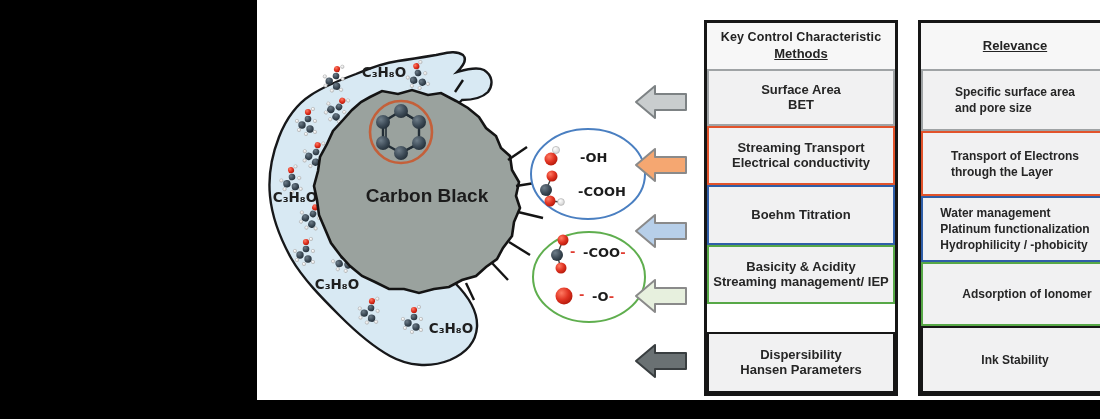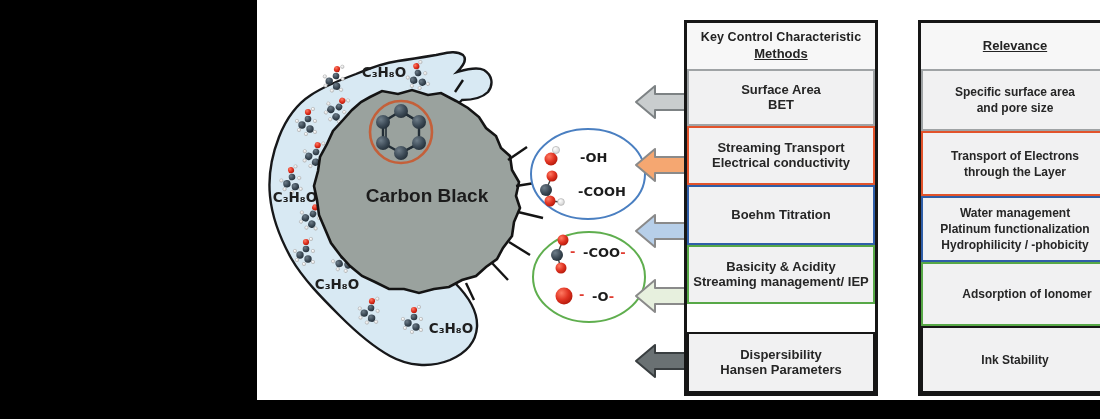--- a/index.html
+++ b/index.html
@@ -4,29 +4,29 @@
 <style>
   html,body{margin:0;padding:0;background:#000;}
   #canvas{position:relative;width:1100px;height:419px;background:#ffffff;overflow:hidden;
           font-family:"Liberation Sans",sans-serif;}
   .black-left{position:absolute;left:0;top:0;width:257px;height:419px;background:#000;}
   .black-bottom{position:absolute;left:0;top:400px;width:1100px;height:19px;background:#000;}
 
   
   .ktable{position:absolute;top:20px;width:194px;height:376px;border:3px solid #161616;
           box-sizing:border-box;display:flex;flex-direction:column;background:#fff;}
-  #method-table{left:684px;}
+  #method-table{left:704px;}
   #relevance-table{left:918px;}
   .thead{flex:0 0 46px;display:flex;flex-direction:column;justify-content:center;align-items:center;
          background:#f7f7f7;color:#232323;text-align:center;line-height:1.25;}
   .thead .t1{font-size:12.5px;font-weight:600;letter-spacing:.1px;}
   .thead .t2{font-size:13px;font-weight:800;text-decoration:underline;}
   .cap{font-weight:800;}
   .trow{box-sizing:border-box;border:2.2px solid #9fa3a5;background:#f1f1f2;display:flex;
-        flex-direction:column;justify-content:center;align-items:center;text-align:center;
+        flex-direction:column;justify-content:center;align-items:center;text-align:left;
         color:#262626;padding:2px 4px;min-height:0;}
   .trow .rname{font-size:13px;font-weight:700;line-height:1.2;}
   .trow .rtech{font-size:13px;font-weight:700;line-height:1.25;}
   .trow .rrel{font-size:12px;font-weight:700;line-height:1.35;white-space:pre-line;}
   .h62{flex:62 0 0;} .h65{flex:65 0 0;} .h66{flex:66 0 0;} .h64{flex:64 0 0;} .h67{flex:67 0 0;}
 
   
   #arrow-strip{position:absolute;left:634px;top:20px;}
   #figure{position:absolute;left:257px;top:15px;}
   svg text{font-family:"DejaVu Sans","Liberation Sans",sans-serif;}

